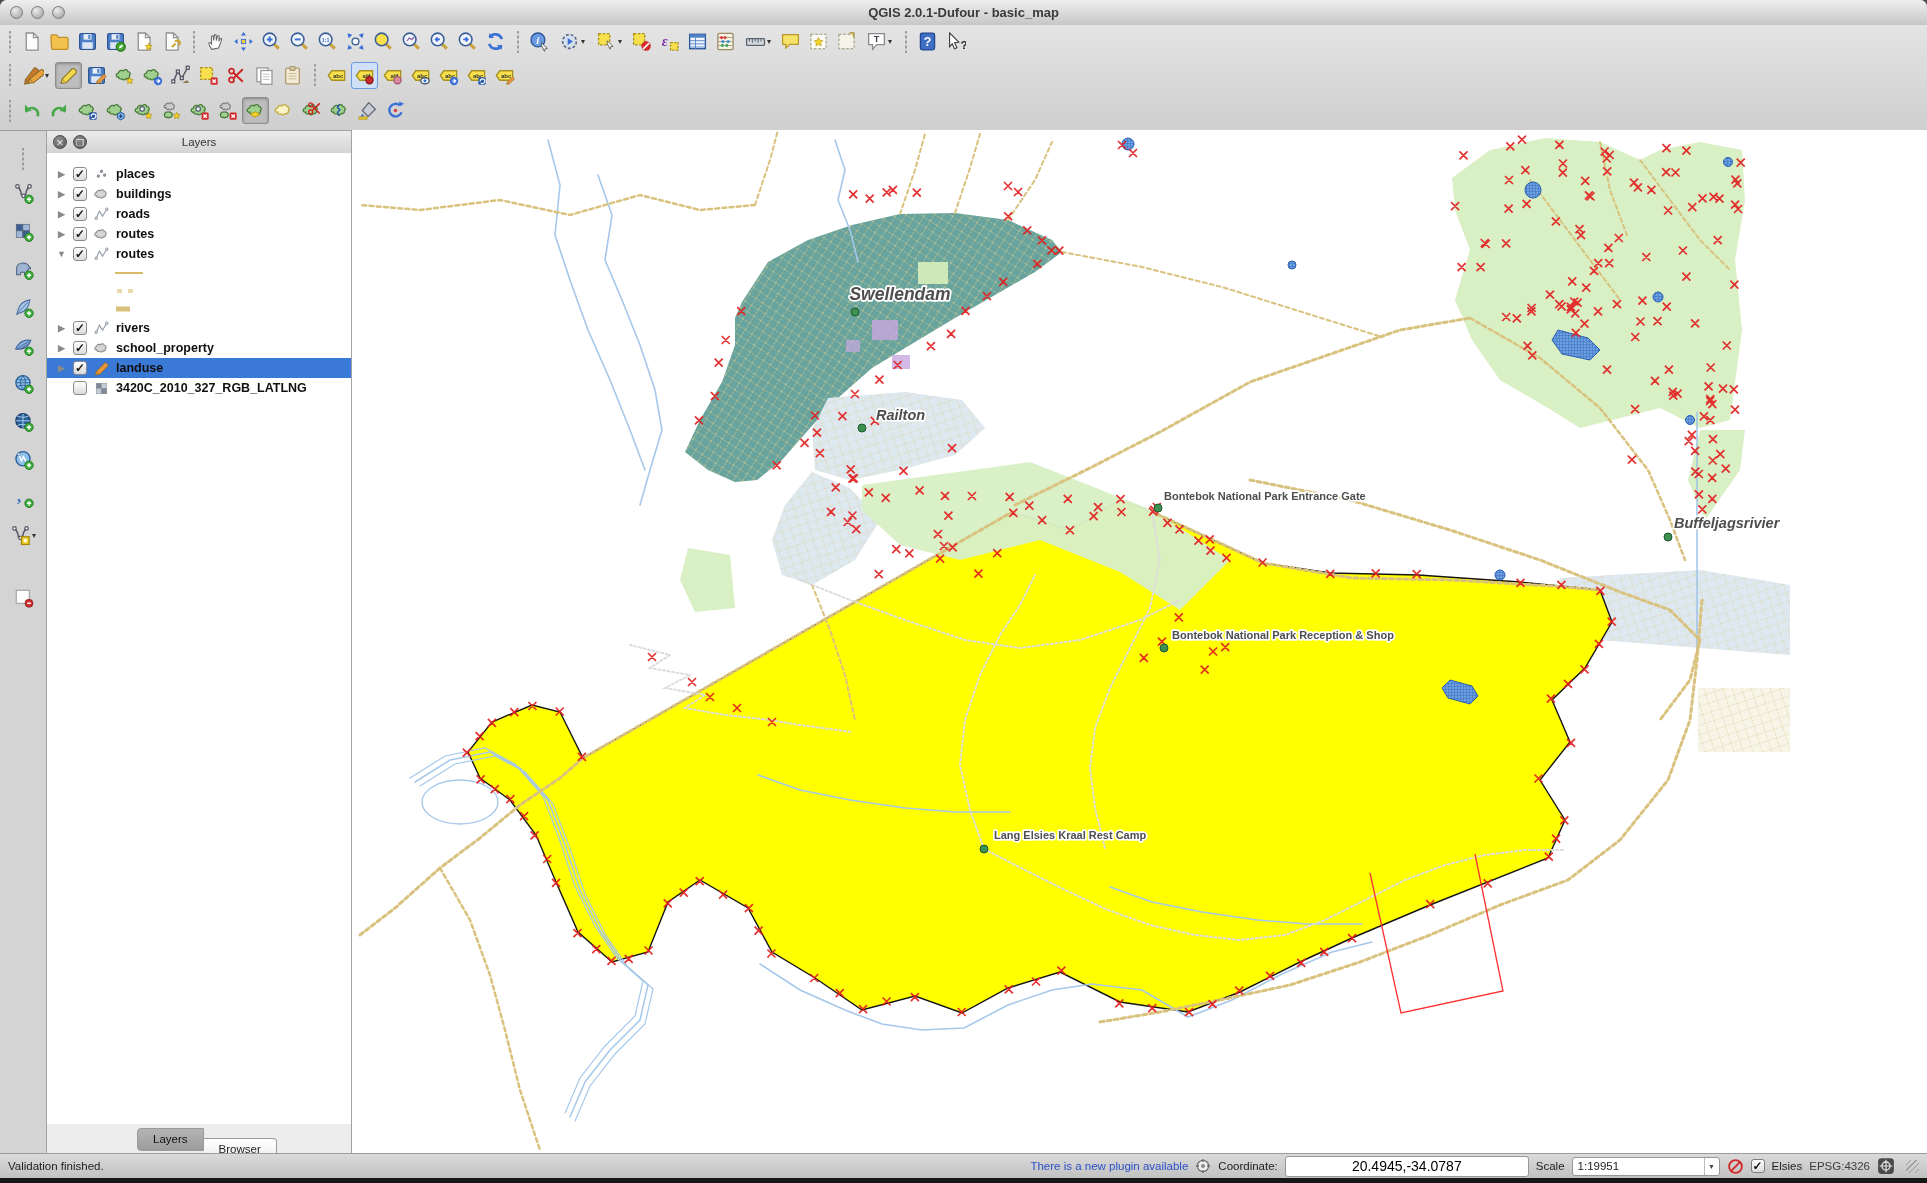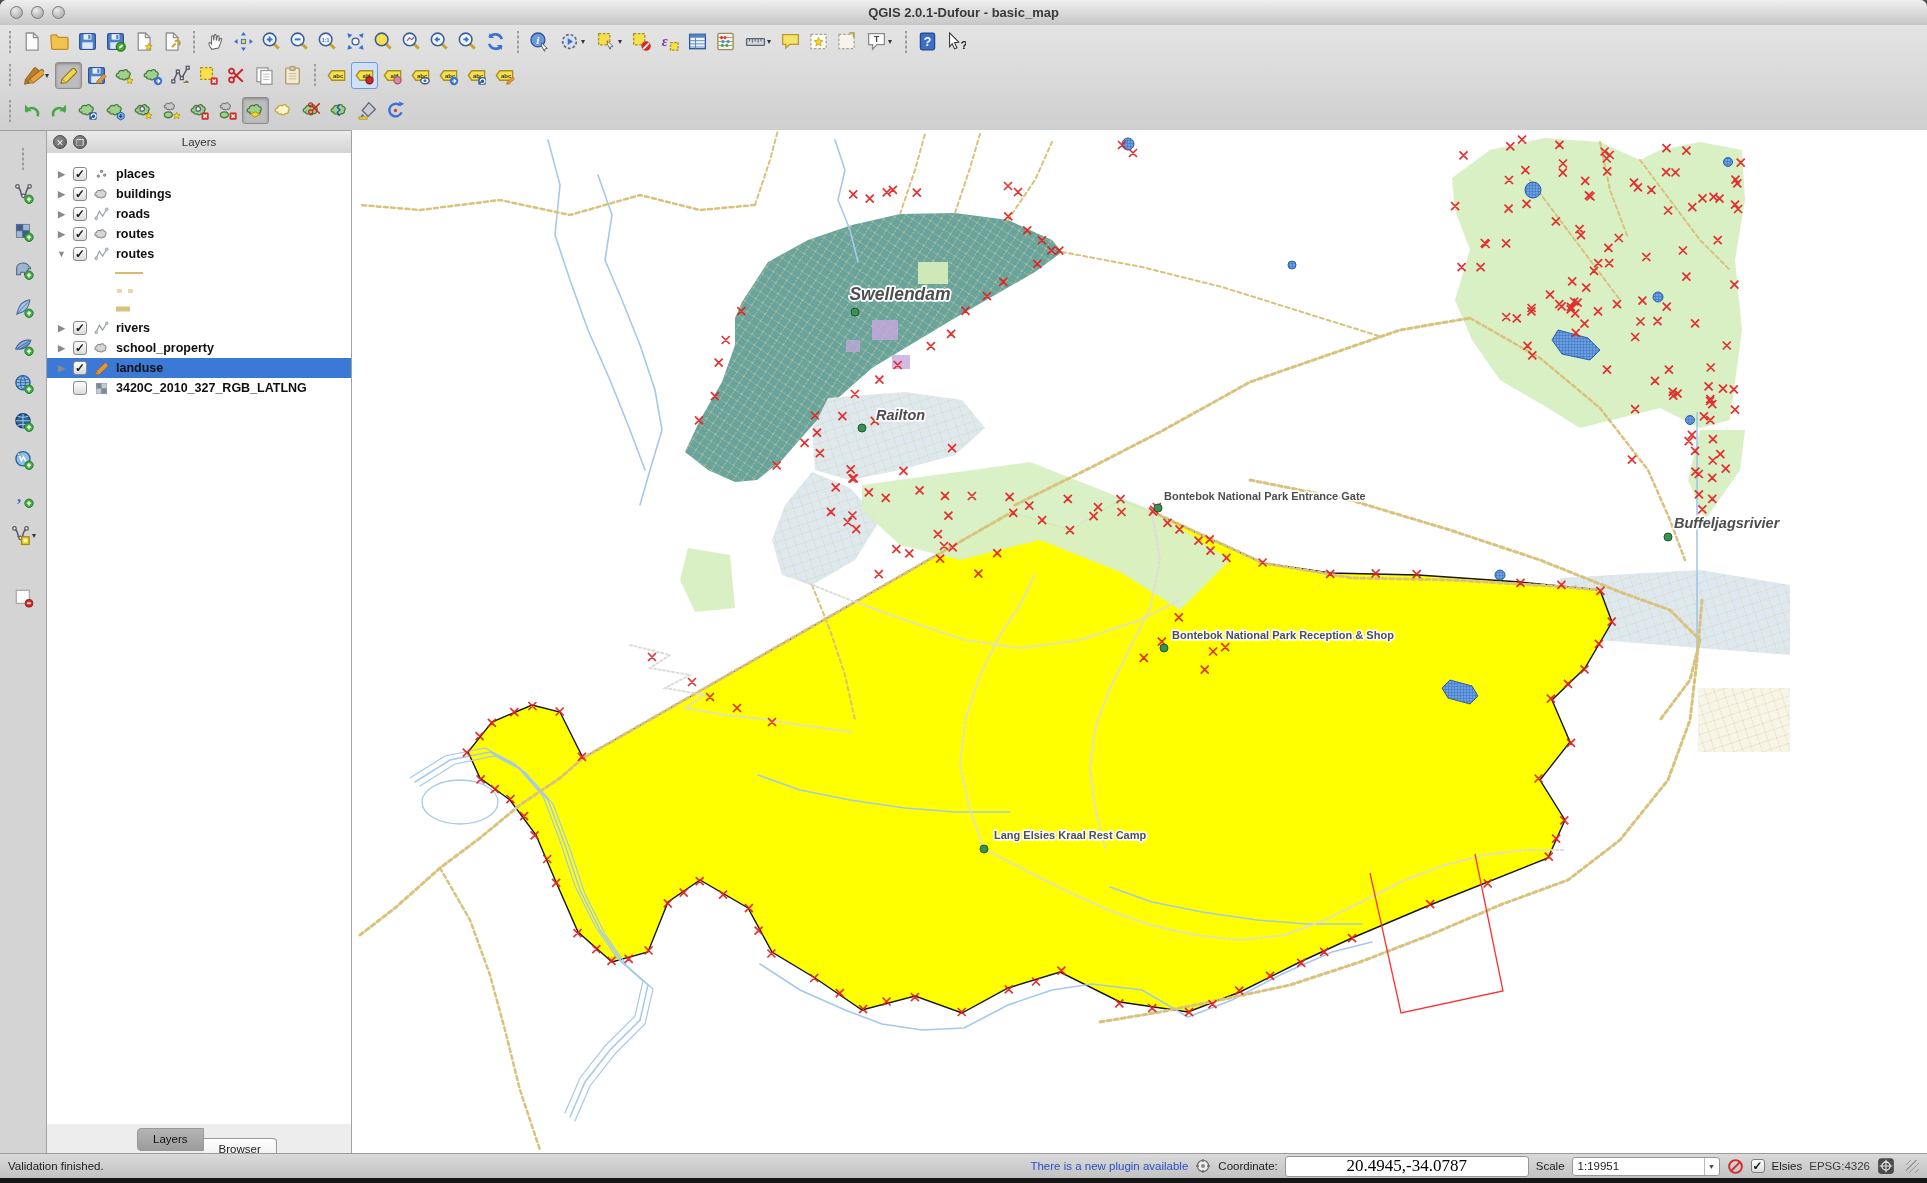--- a/index.html
+++ b/index.html
@@ -41,21 +41,21 @@
   .ptab:first-child{border-radius:4px 0 0 4px;}
   .ptab:last-child{border-radius:0 4px 4px 0;border-left:none;margin-top:20px;}
   .ptab.active{background:linear-gradient(#b4b4b4,#9c9c9c);color:#111;}
   
   #map{position:absolute;left:352px;top:130px;width:1575px;height:1025px;background:#fff;}
   
   .statusbar{position:absolute;left:0;right:0;bottom:5px;height:24px;background:linear-gradient(#dadada,#c2c2c2);border-top:1px solid #9c9c9c;display:flex;align-items:center;font-size:11.5px;color:#222;padding:12px 8px;box-sizing:border-box;}
   .bottom-edge{position:absolute;left:0;right:0;bottom:0;height:5px;background:#161616;}
   .sb-right{margin-left:auto;display:flex;align-items:center;gap:7px;}
   .sb-link{color:#2a50c8;cursor:pointer;}
-  .coord-input{width:238px;height:17px;border:1px solid #979797;border-radius:3px;text-align:center;font-size:17px;background:#fff;font-family:Liberation Serif, serif;}
+  .coord-input{width:238px;height:17px;border:1px solid #979797;border-radius:3px;text-align:center;font-size:14px;background:#fff;font-family:Liberation Sans, sans-serif;}
   .scale-combo{width:148px;height:19px;border:1px solid #979797;border-radius:3px;background:#fff;display:flex;align-items:center;font-size:11.5px;box-sizing:border-box;}
   .scale-combo .val{flex:1;padding-left:5px;}
   .scale-combo .arrowbox{width:14px;height:100%;border-left:1px solid #bbb;display:flex;align-items:center;justify-content:center;font-size:7px;color:#444;}
   .sb-check{width:14px;height:14px;background:linear-gradient(#fff,#dcdcdc);border:1px solid #7d7d7d;border-radius:3px;font-size:12px;line-height:12px;text-align:center;color:#111;font-weight:bold;box-sizing:border-box;}
   .crs{color:#3c3c3c;}
   .grip{width:13px;height:13px;background:repeating-linear-gradient(135deg,transparent 0 3px,#9a9a9a 3px 4px);margin-left:4px;}
 </style>
 </head>
 <body>
 

